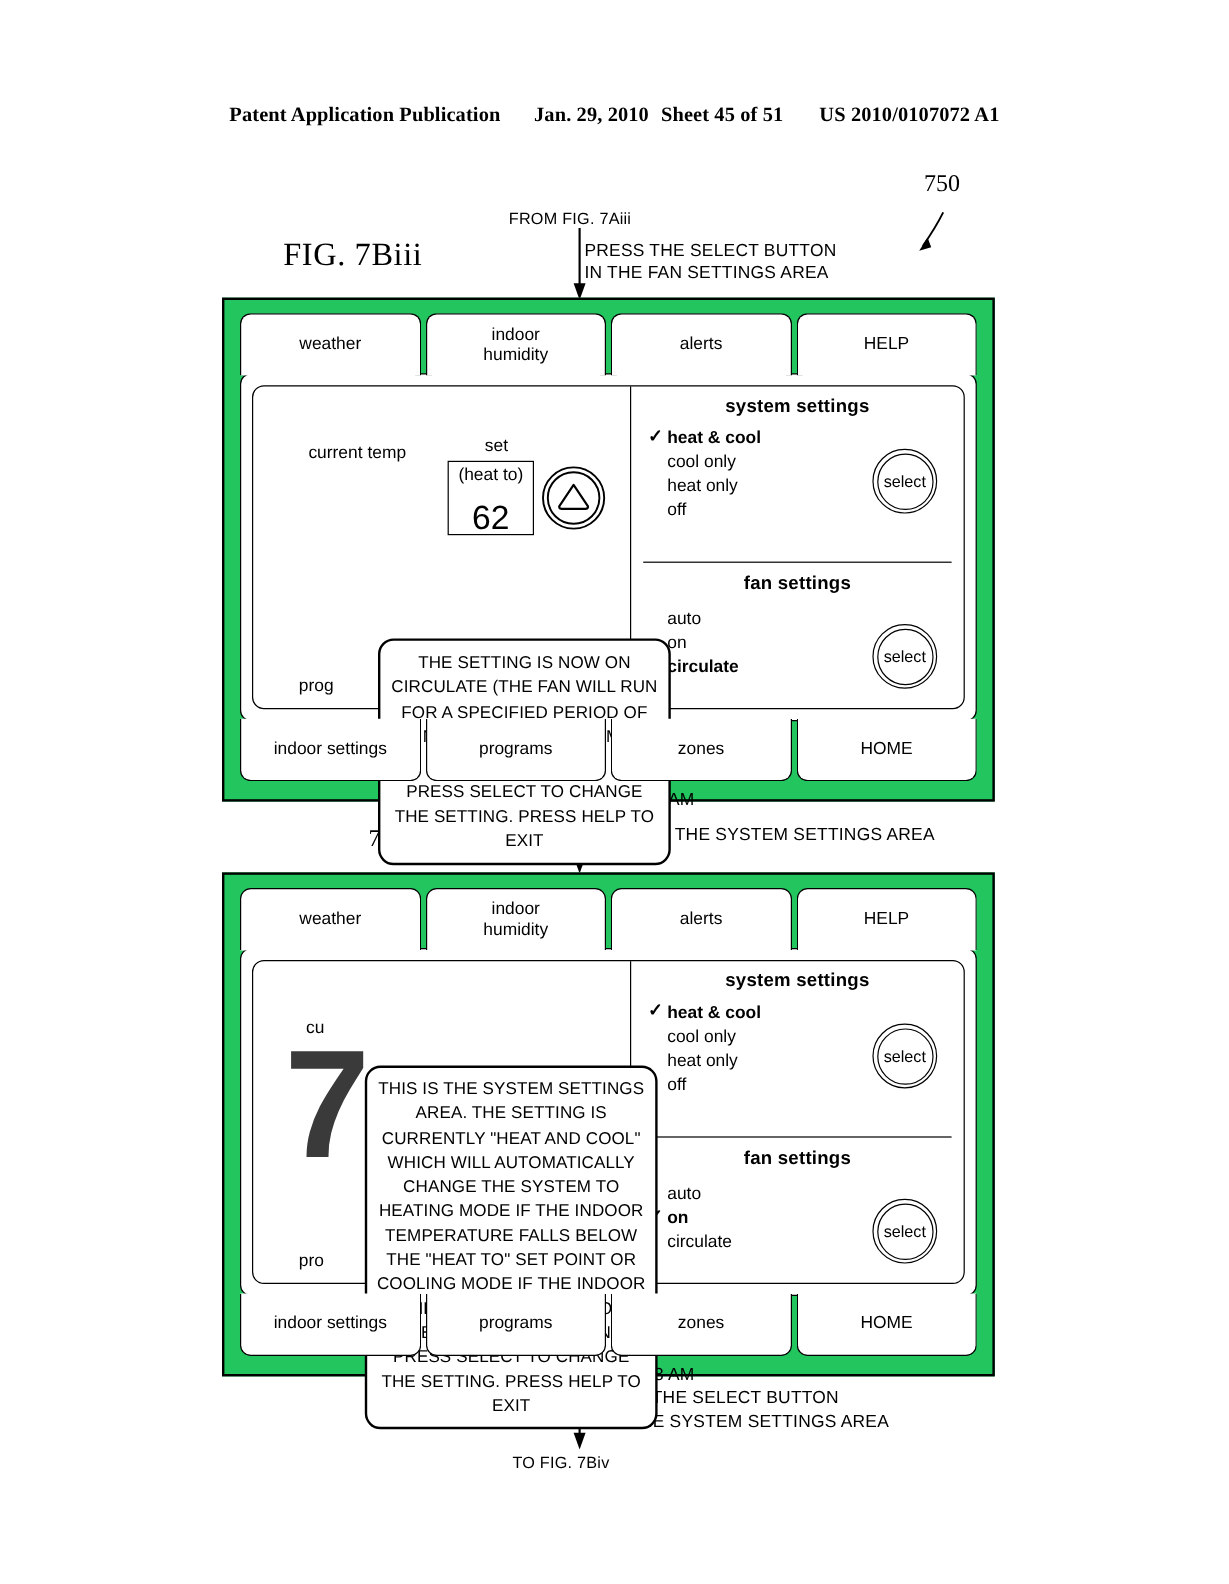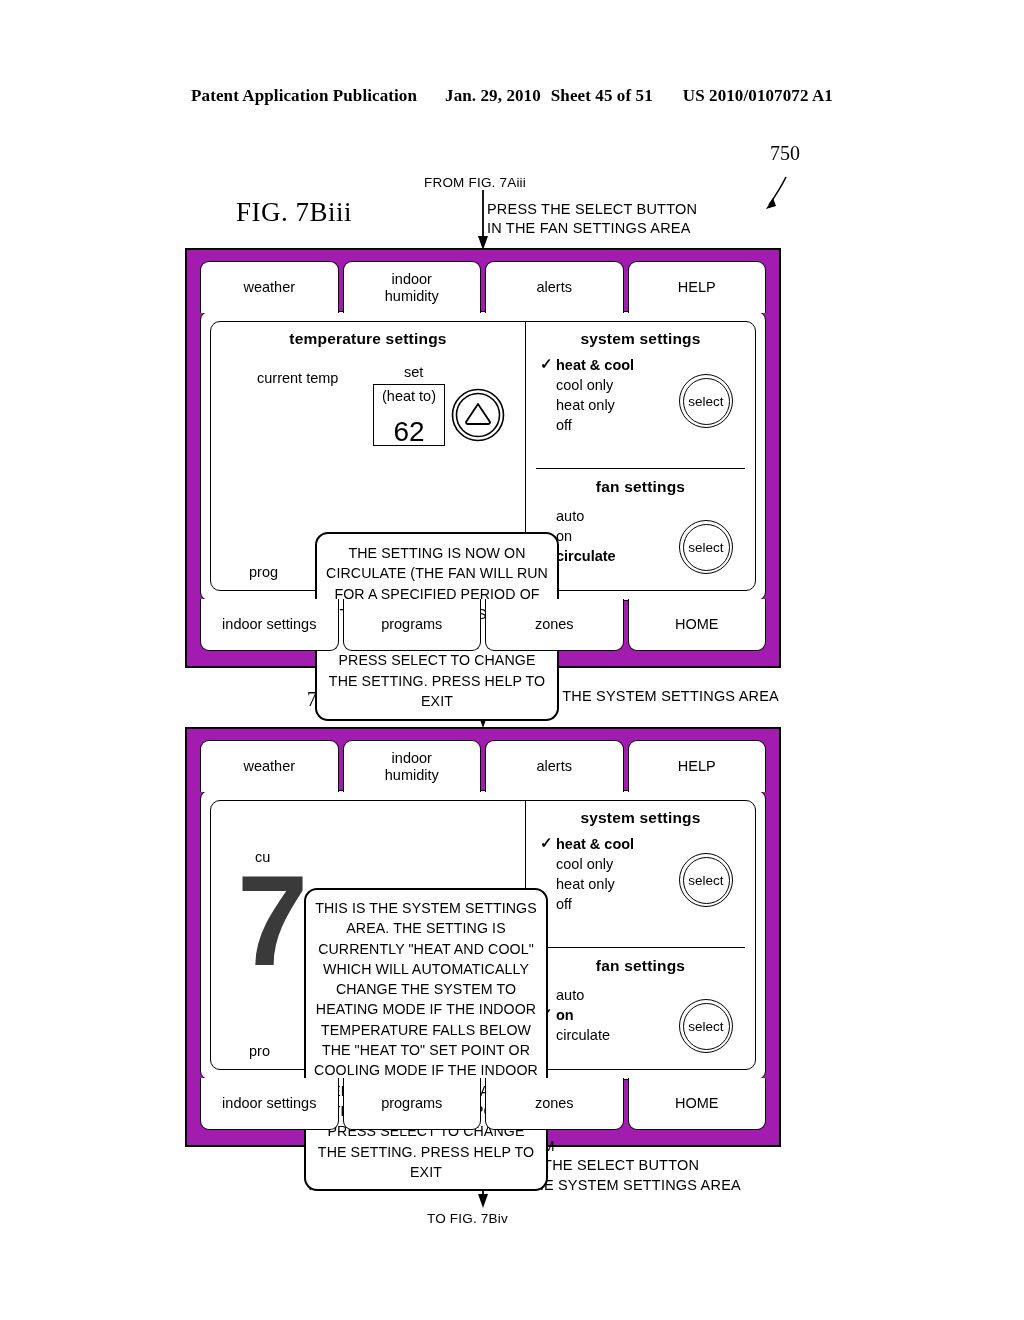--- a/index.html
+++ b/index.html
@@ -109,23 +109,23 @@
     letter-spacing: 0.2px;
   }
 
   
   .arrow-svg { position: absolute; overflow: visible; }
 
   
   .device {
     position: absolute;
     left: 185px;
-    width: 596px;
+    width: 644px;
     border: 2px solid #000;
-    background: #a21caf;
+    background: #22c55e;
     box-sizing: border-box;
   }
   #device-1 { top: 248px; height: 420px; }
   #device-2 { top: 727px; height: 420px; }
 
   .device-inner {
     position: absolute;
     left: 13px;
     top: 11px;
     right: 13px;
@@ -384,21 +384,20 @@
       </div>
       <div class="nav-btn">
         <span>HELP</span>
       </div>
     </div>
 
     <div class="screen">
       <div class="screen-body">
 
         <div class="pane-left">
-          <div class="pane-title">temperature settings</div>
           <div class="current-temp-label">current temp</div>
           <div class="set-label">set</div>
           <div class="set-box">
             <div class="heatto">(heat to)</div>
             <div class="setval">62</div>
           </div>
           <div class="up-btn">
             <svg width="54" height="54" viewBox="0 0 54 54">
               <circle cx="27" cy="27" r="25.5" fill="none" stroke="#000" stroke-width="1.6"></circle>
               <circle cx="27" cy="27" r="21.5" fill="none" stroke="#000" stroke-width="1.6"></circle>

